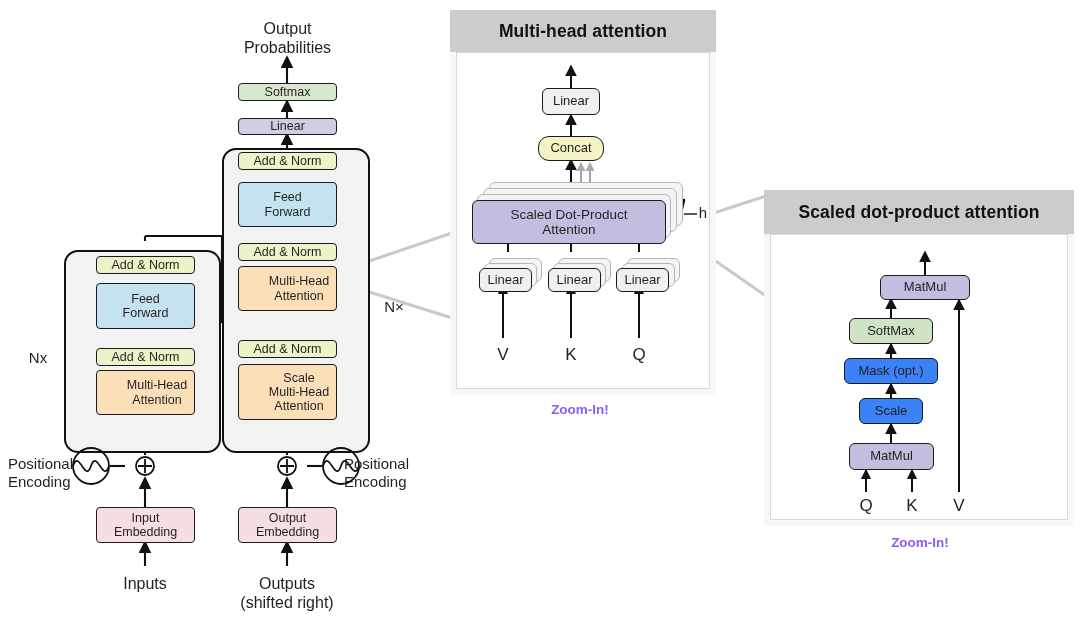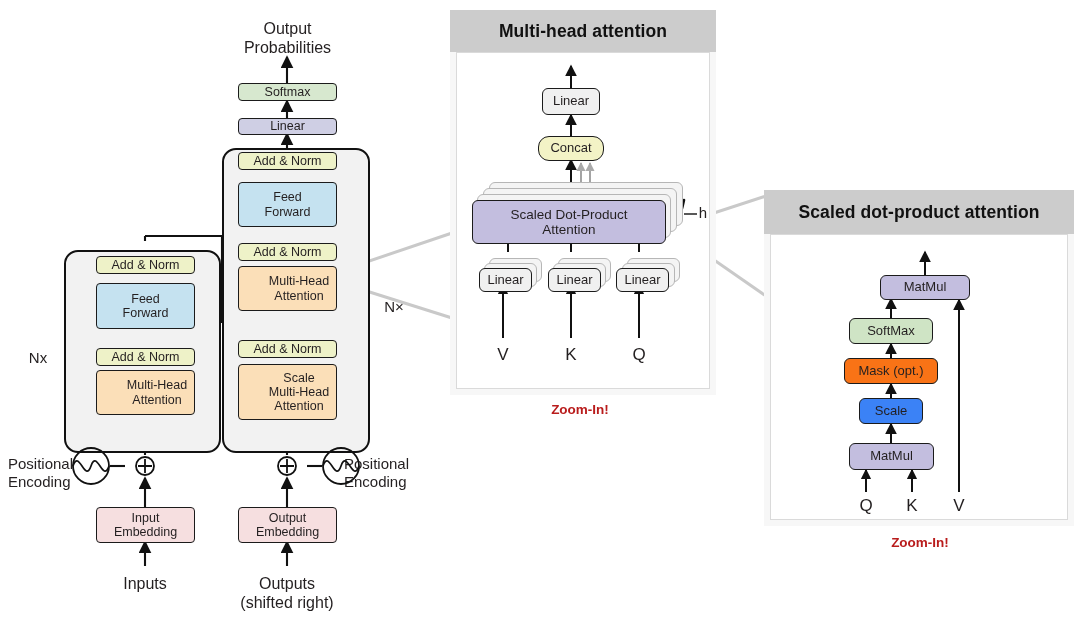--- a/index.html
+++ b/index.html
@@ -64,21 +64,21 @@
     font-size:17.5px;
     letter-spacing:.1px;
   }
   .panel-body{
     position:absolute;
     background:#ffffff;
     border:1px solid #dadada;
   }
   .zoom-cap{
     position:absolute;
-    color:#b91c1c;
+    color:#8b5cf6;
     font-weight:bold;
     font-size:13.5px;
     text-align:center;
     white-space:pre;
   }
 
   
   .pnode{
     position:absolute;
     border:1.8px solid #1b1b1b;
@@ -89,21 +89,21 @@
     line-height:1.14;
     font-size:13px;
     white-space:pre;
     z-index:6;
   }
   .p-linear  { background:#f0f0f0; }
   .p-concat  { background:#f3f3c6;border-radius:11px; }
   .p-sdpa    { background:#c3bedf; font-size:13.5px; }
   .p-matmul  { background:#c3bedf; }
   .p-softmax { background:#cfe4c5; }
-  .p-mask    { background:#f97316; }
+  .p-mask    { background:#3b82f6; }
   .p-scale   { background:#3b82f6;border-radius:6px; }
 
   
   .ghost{
     position:absolute;
     border:1.6px solid #b6b6b6;
     border-radius:6px;
     background:#f4f4f4;
     z-index:2;
   }

